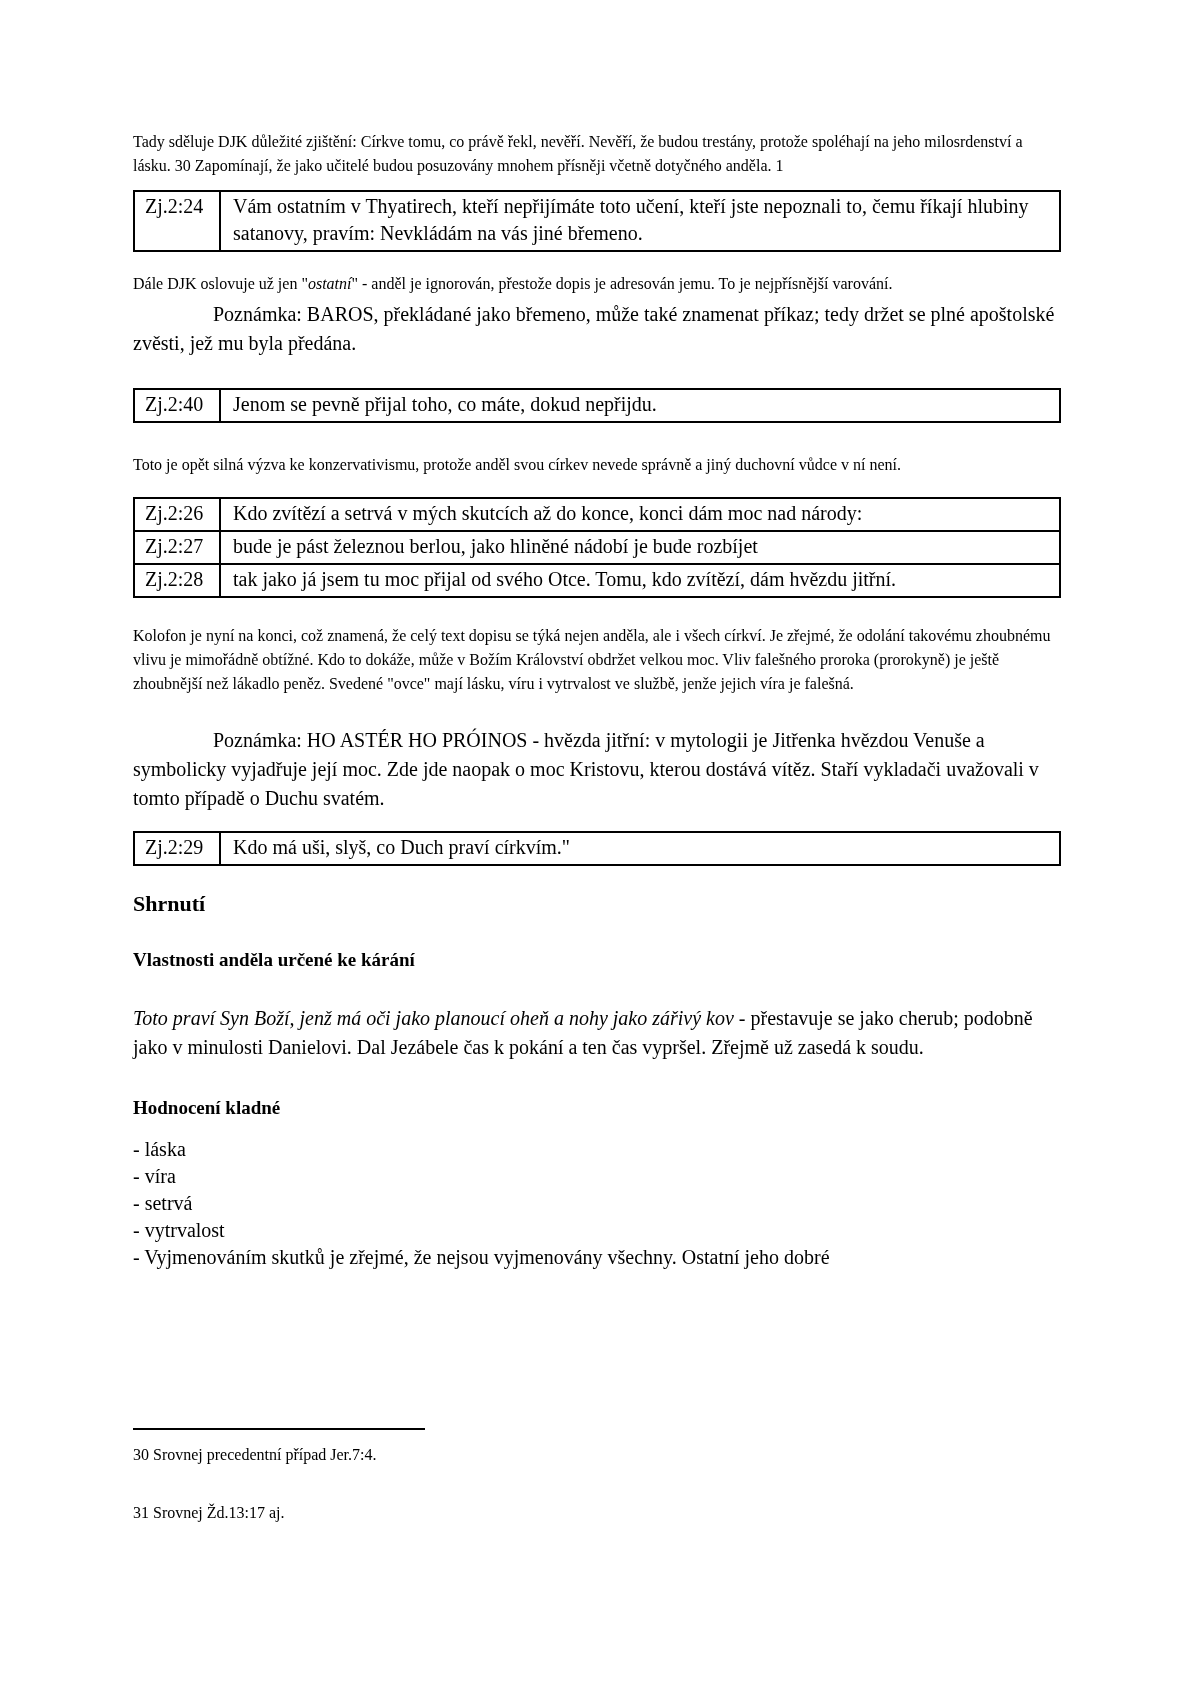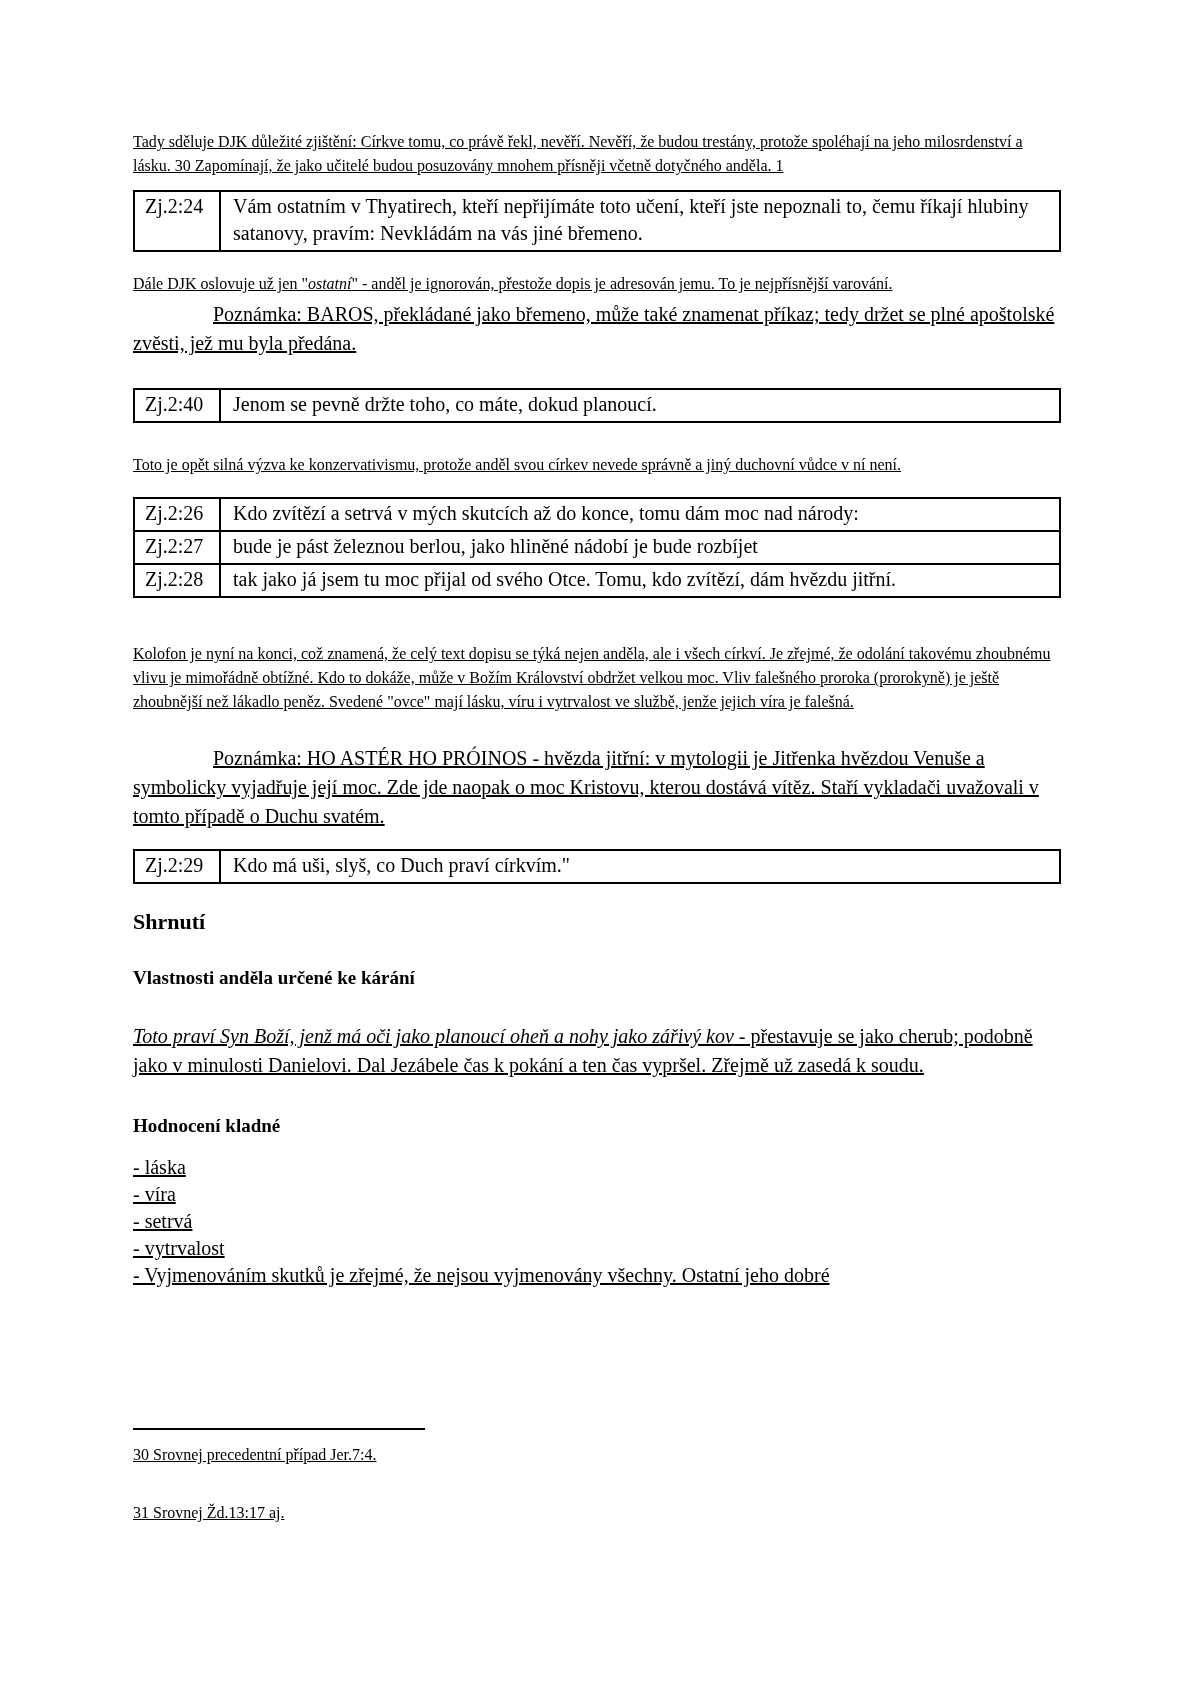--- a/index.html
+++ b/index.html
@@ -12,21 +12,21 @@
     font-family: "Liberation Serif", "DejaVu Serif", serif;
     overflow: hidden;
   }
   .content {
     position: absolute;
     left: 133px;
     top: 0;
     width: 928px;
     padding-top: 130px;
   }
-  p { margin: 0; text-decoration: underline; }
+  p { margin: 0; }
   .small { font-size: 16px; line-height: 24px; text-align: left; }
   .large { font-size: 20px; line-height: 29px; text-align: left; }
   .indent { text-indent: 80px; }
   .verse-table {
     border-collapse: collapse;
     width: 100%;
     font-size: 20px;
     line-height: 27px;
     table-layout: fixed;
   }
@@ -37,21 +37,21 @@
   }
   td.vref { width: 68px; white-space: nowrap; padding-left: 10px; padding-right: 6px; }
   .h-main { font-size: 22px; line-height: 28px; font-weight: bold; margin: 0; }
   .h-sub  { font-size: 19px; line-height: 24px; font-weight: bold; margin: 0; }
   .list-block p { font-size: 20px; line-height: 27px; }
   .mt12 { margin-top: 12px; }
   .mt18 { margin-top: 18px; }
   .mt20 { margin-top: 20px; }
   .mt22 { margin-top: 20px; }
   .mt24 { margin-top: 24px; }
-  .mt26 { margin-top: 44px; }
+  .mt26 { margin-top: 26px; }
   .mt28 { margin-top: 16px; }
   .mt30 { margin-top: 30px; }
   .mt32 { margin-top: 32px; }
   .mt34 { margin-top: 34px; }
   .mt4  { margin-top: 4px; }
   .footnotes {
     position: absolute;
     left: 133px;
     top: 1428px;
     width: 928px;
@@ -85,32 +85,32 @@
       </table>
 
     <p class="small mt22"><span>Dále DJK oslovuje už jen "</span><i>ostatní</i><span>" - anděl je ignorován, přestože dopis je adresován jemu. To je nejpřísnější varování.</span></p>
 
     <p class="large indent mt4">Poznámka: BAROS, překládané jako břemeno, může také znamenat příkaz; tedy držet se plné apoštolské zvěsti, jež mu byla předána.</p>
 
     <table class="verse-table mt30">
       <tbody>
           <tr>
         <td class="vref">Zj.2:40</td>
-        <td class="vtext">Jenom se pevně držte toho, co máte, dokud planoucí.</td>
+        <td class="vtext">Jenom se pevně přijal toho, co máte, dokud nepřijdu.</td>
       </tr>
     </tbody>
       </table>
 
     <p class="small mt30">Toto je opět silná výzva ke konzervativismu, protože anděl svou církev nevede správně a jiný duchovní vůdce v ní není.</p>
 
     <table class="verse-table mt20">
       <tbody>
           <tr>
         <td class="vref">Zj.2:26</td>
-        <td class="vtext">Kdo zvítězí a setrvá v mých skutcích až do konce, tomu dám moc nad národy:</td>
+        <td class="vtext">Kdo zvítězí a setrvá v mých skutcích až do konce, konci dám moc nad národy:</td>
       </tr>
       <tr>
         <td class="vref">Zj.2:27</td>
         <td class="vtext">bude je pást železnou berlou, jako hliněné nádobí je bude rozbíjet</td>
       </tr>
       <tr>
         <td class="vref">Zj.2:28</td>
         <td class="vtext">tak jako já jsem tu moc přijal od svého Otce. Tomu, kdo zvítězí, dám hvězdu jitřní.</td>
       </tr>
     </tbody>

